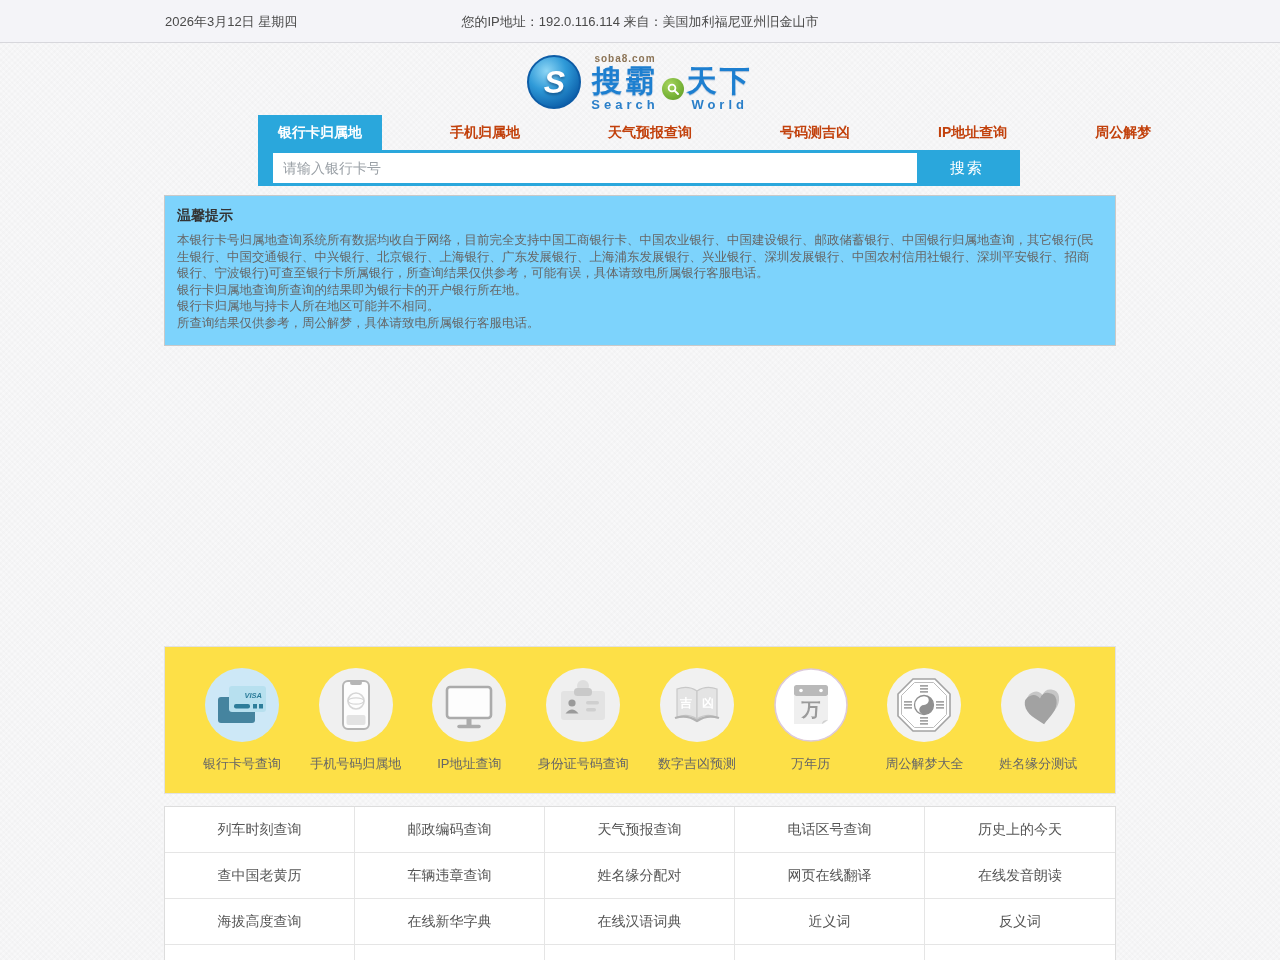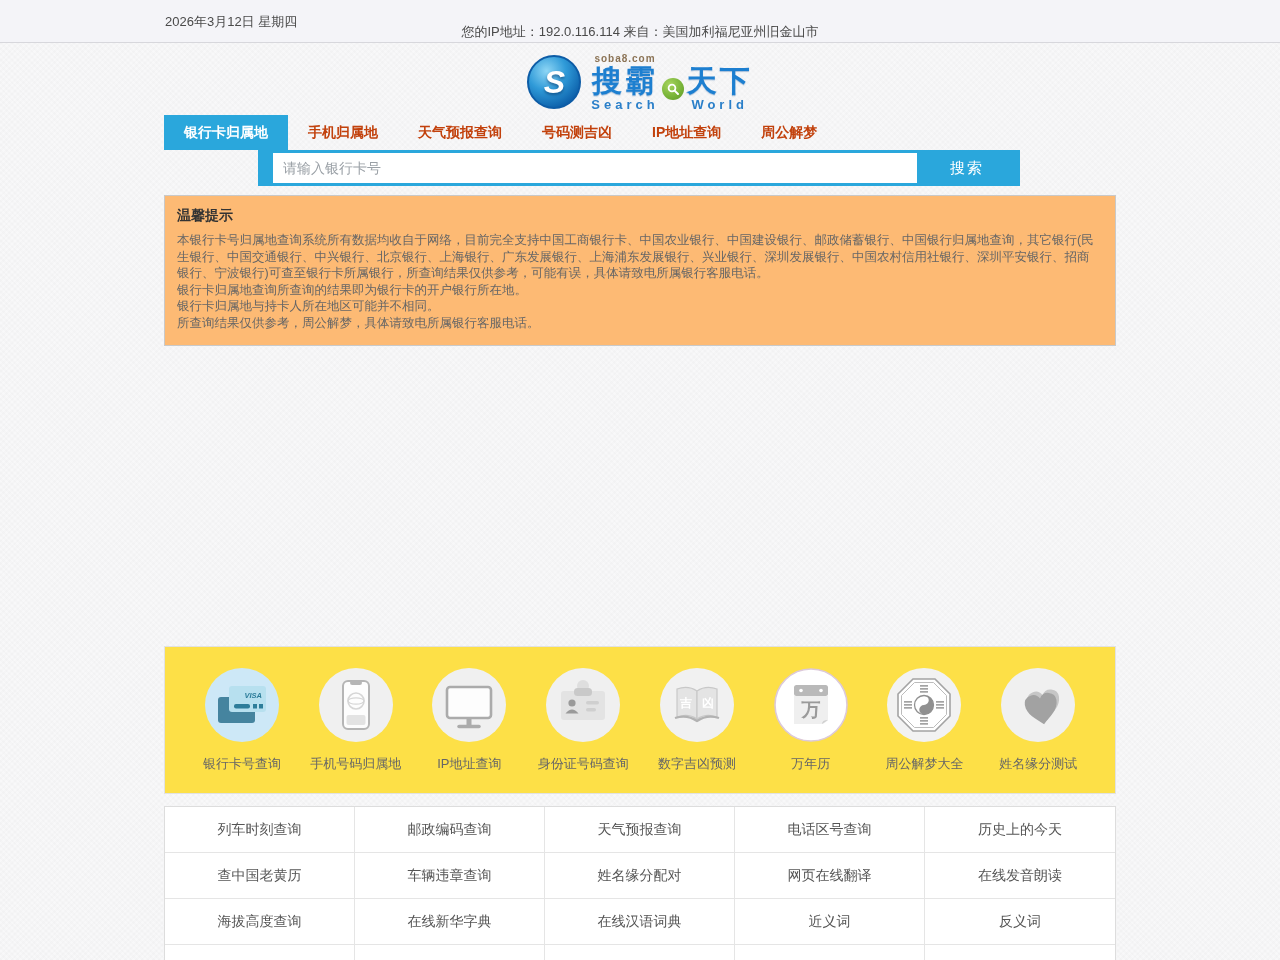--- a/index.html
+++ b/index.html
@@ -11,21 +11,21 @@
       repeating-linear-gradient(45deg, rgba(0,0,0,0.013) 0 2px, transparent 2px 4px),
       repeating-linear-gradient(-45deg, rgba(0,0,0,0.013) 0 2px, transparent 2px 4px);
     color:#333;
   }
   
   .topbar {
     height:43px; background:#f4f4f8; border-bottom:1px solid #d7d7dc;
     position:relative; font-size:13px; color:#4a4a4a;
   }
   .topbar .date { position:absolute; left:165px; top:13px; }
-  .topbar .ip { position:absolute; left:50%; transform:translateX(-50%); top:23px; white-space:nowrap; }
+  .topbar .ip { position:absolute; left:50%; transform:translateX(-50%); top:13px; white-space:nowrap; }
   
   .content { width:952px; margin:0 auto; }
   
   .logo-row { height:72px; padding-top:6px; display:flex; justify-content:center; }
   .logo { display:flex; align-items:center; }
   .logo-sphere {
     width:54px; height:54px; border-radius:50%;
     background:radial-gradient(circle at 35% 28%, #8ed6f5, #2f9ad8 40%, #0d61ab 78%, #0a4a90);
     border:2px solid #0d5ca6;
     display:flex; align-items:center; justify-content:center;
@@ -38,21 +38,21 @@
   .logo-cn { font-size:30px; font-weight:bold; color:#1d7fd0; letter-spacing:3px;
              text-shadow:0 1px 1px rgba(20,90,160,.35); }
   .logo-en { font-size:13px; font-weight:bold; color:#2a7fc9; letter-spacing:4px; margin-top:2px; }
   .logo-col.right { padding-top:12px; }
   .logo-badge {
     width:22px; height:22px; border-radius:50%; margin:14px 3px 0 3px;
     background:radial-gradient(circle at 35% 30%, #a6d45e, #76b236 60%, #5c9426);
     display:flex; align-items:center; justify-content:center;
   }
   
-  .tabs { display:flex; height:35px; }
+  .tabs { display:flex; margin-left:94px; height:35px;gap:48px; }
   .tab {
     height:35px; line-height:35px; padding:0 20px; font-size:14px; font-weight:bold;
     color:#c2410c; cursor:pointer; white-space:nowrap;
   }
   .tab.active { background:var(--accent); color:#fff; }
   
   .searchbar {
     margin-left:94px; width:762px; height:36px; background:var(--accent);
     display:flex; align-items:stretch; padding:3px;
   }
@@ -60,21 +60,21 @@
     flex:1; border:0; outline:none; background:#fff; padding:0 10px;
     font-size:14px; color:#333; font-family:inherit;margin-left:12px;
   }
   .searchbar input::placeholder { color:#9aa0a6; }
   .search-btn {
     width:100px; border:0; background:var(--accent); color:#fff; font-size:15px;
     cursor:pointer; font-family:inherit; letter-spacing:2px;
   }
   
   .notice {
-    margin-top:9px; background:#fdba74; border:1px solid #c9c9c9; padding:11px 16px 14px 12px;
+    margin-top:9px; background:#7dd3fc; border:1px solid #c9c9c9; padding:11px 16px 14px 12px;
   }
   .notice h3 { font-size:14px; color:#333; margin-bottom:7px; }
   .notice p { font-size:12.5px; color:#666; line-height:16.5px; }
   
   .services {
     margin-top:300px; background:#fde047; border:1px solid #e2e2e2; height:148px;
     display:flex; align-items:center; justify-content:space-around; padding:0 20px;
   }
   .service { display:flex; flex-direction:column; align-items:center; cursor:pointer; width:108px; }
   .service svg { width:74px; height:74px; display:block; }

